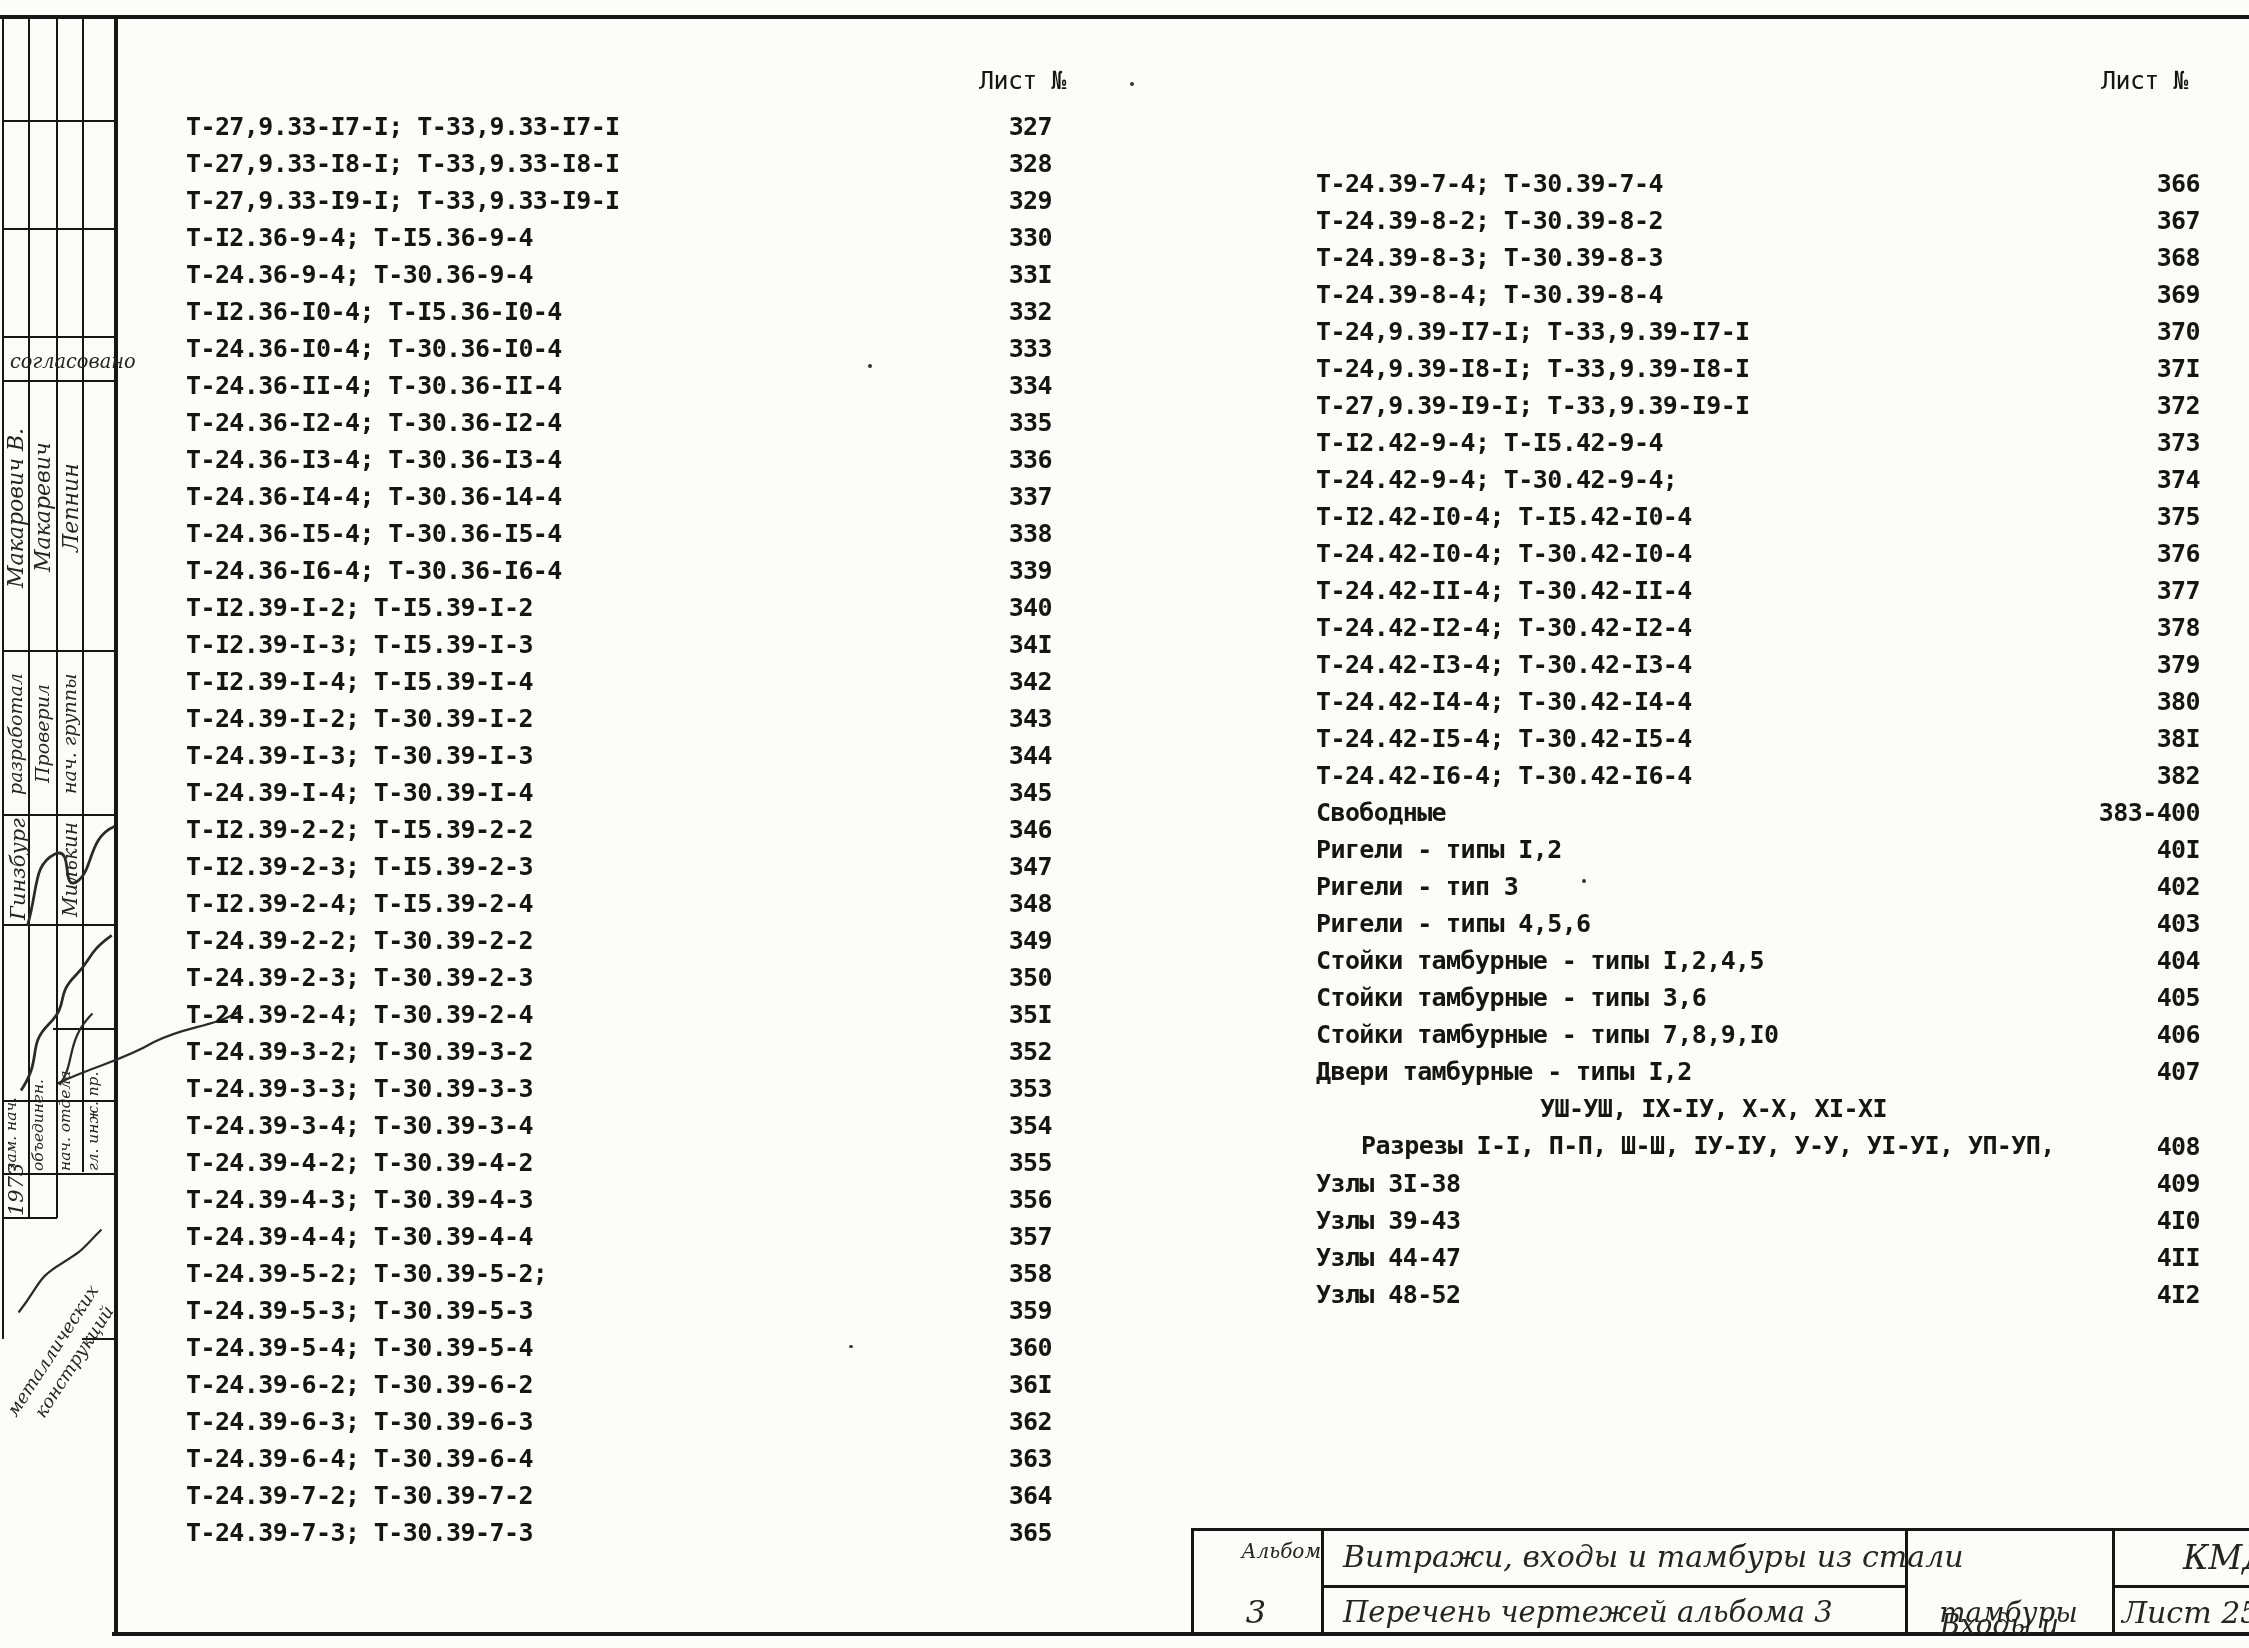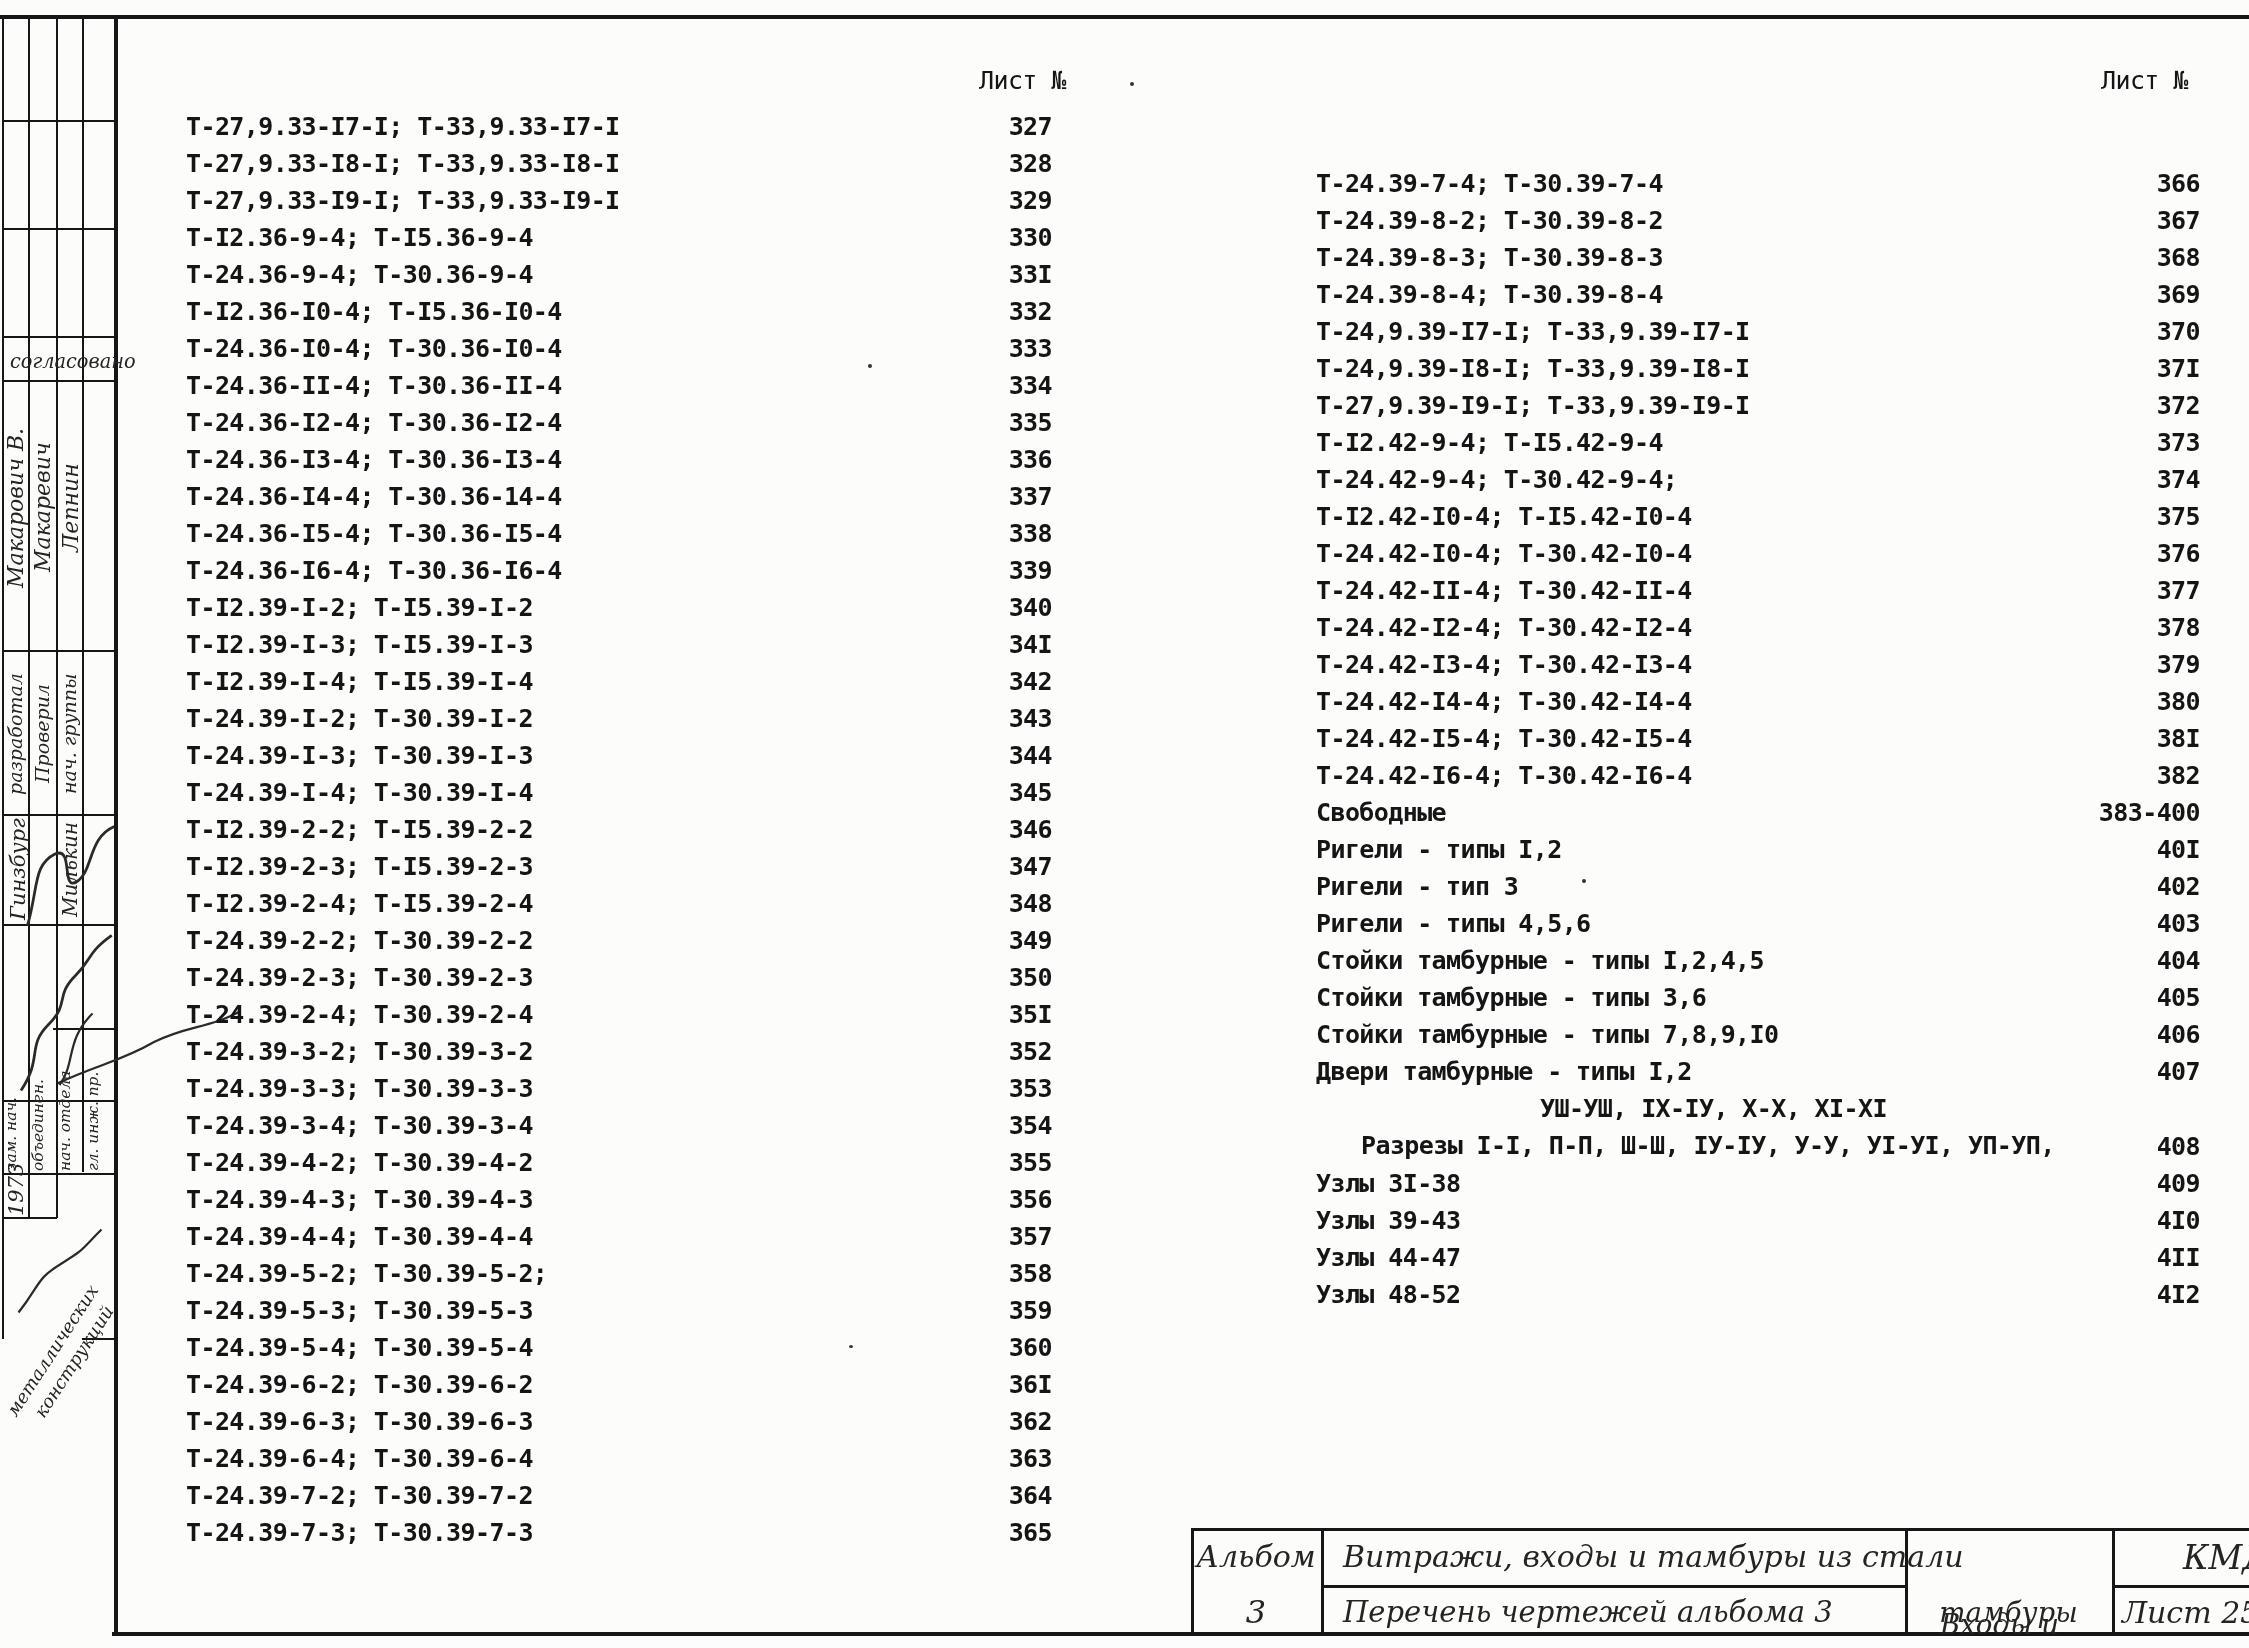--- a/index.html
+++ b/index.html
@@ -526,21 +526,21 @@
   <div class="speck" style="left:849px;top:1345px;width:4.4px;height:3.3px;"></div>
 
   <div class="hl" style="left:1191px;top:1528px;width:1059px;height:3.3px;"></div>
   <div class="vl" style="left:1191px;top:1528px;width:3.3px;height:106px;"></div>
   <div class="vl" style="left:1321px;top:1528px;width:3.3px;height:106px;"></div>
   <div class="vl" style="left:1905px;top:1528px;width:3.3px;height:106px;"></div>
   <div class="vl" style="left:2112px;top:1528px;width:3.3px;height:106px;"></div>
   <div class="hl" style="left:1321px;top:1585px;width:584px;height:2.8px;"></div>
   <div class="hl" style="left:2112px;top:1585px;width:138px;height:2.8px;"></div>
 
-  <div class="tb-text hw" style="left:1191px;top:1539px;width:130px;text-align:center;font-size:30px;">Альбом</div>
+  <div class="tb-text hw" style="left:1191px;top:1539px;width:130px;text-align:right;font-size:20px;">Альбом</div>
   <div class="tb-text hw" style="left:1191px;top:1593px;width:130px;text-align:center;font-size:32px;">3</div>
   <div class="tb-text hw" style="left:1343px;top:1539px;font-size:30px;">Витражи, входы и тамбуры из стали</div>
   <div class="tb-text hw" style="left:1343px;top:1595px;font-size:29px;">Перечень чертежей  альбома 3</div>
   <div class="tb-text hw" style="left:1905px;top:1608px;width:189px;text-align:center;font-size:27.6px;">Входы и</div>
   <div class="tb-text hw" style="left:1905px;top:1596px;width:207px;text-align:center;font-size:27.6px;">тамбуры</div>
   <div class="tb-text hw" style="left:2139px;top:1538px;font-size:33px;margin-left:44px;">КМД</div>
   <div class="tb-text hw" style="left:2122px;top:1595px;font-size:30px;">Лист 253</div>
 
 </div>
 

